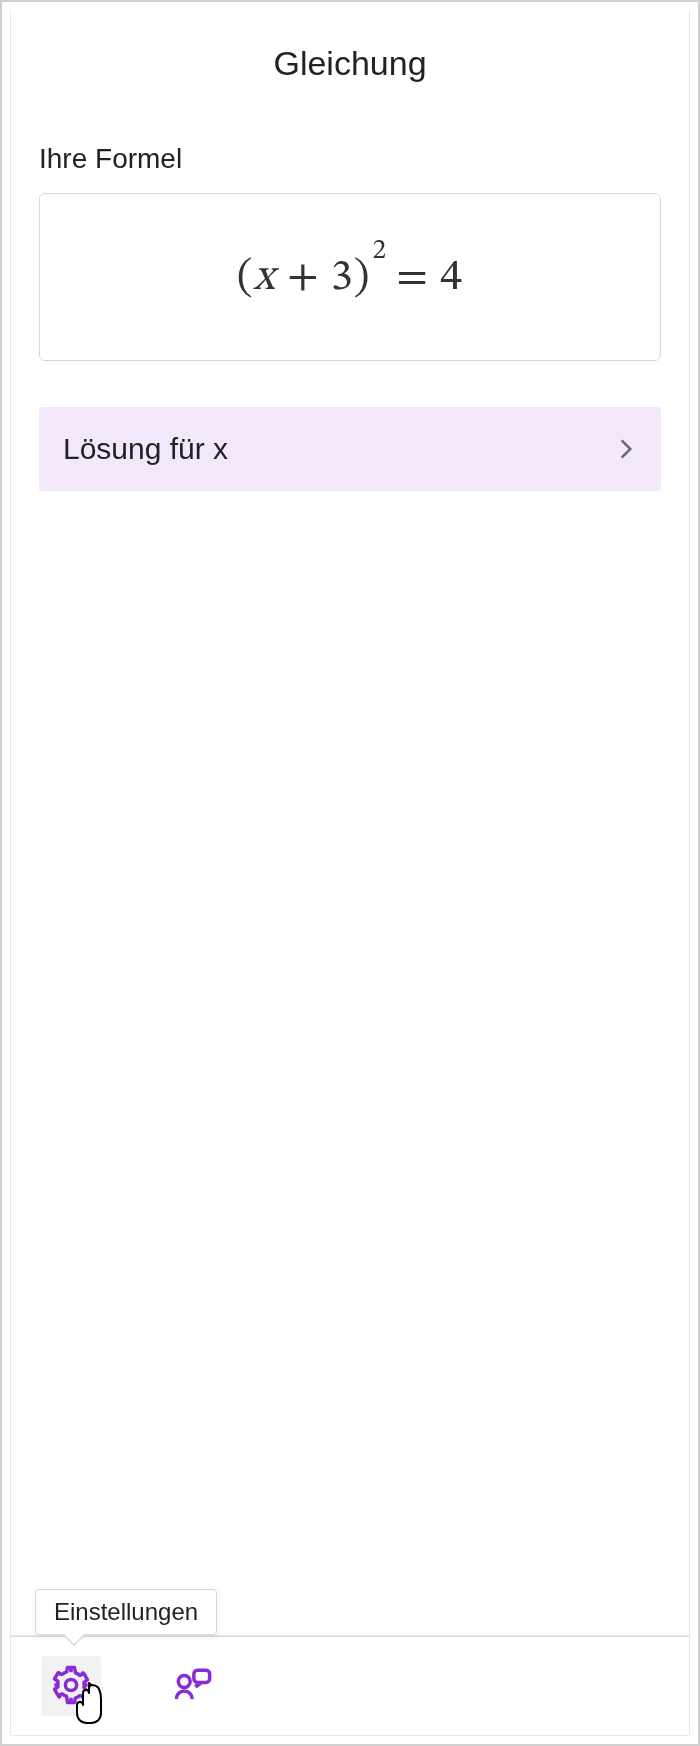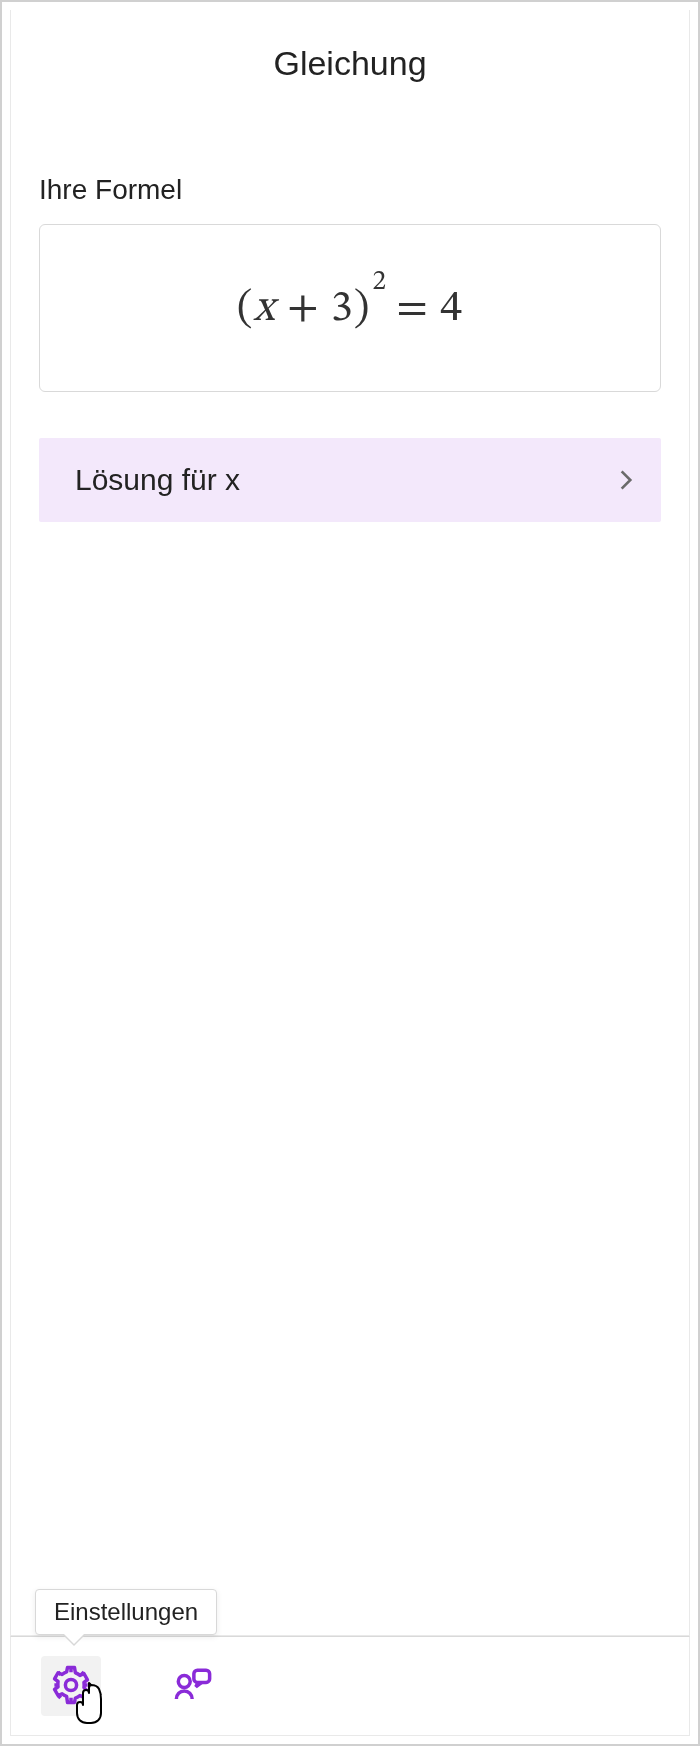--- a/index.html
+++ b/index.html
@@ -26,40 +26,39 @@
     font-size: 34px;
     font-weight: 400;
     color: #222;
     margin-top: 6px;
     margin-bottom: 60px;
   }
   .section-label {
     font-size: 28px;
     color: #222;
     margin-bottom: 18px;
-    margin-top: 31px;
   }
   .formula-box {
     border: 1px solid #d9d9d9;
     border-radius: 6px;
     height: 168px;
     display: flex; align-items: center; justify-content: center;
     margin-bottom: 46px;
     font-family: "Cambria Math", "STIX Two Math", "Latin Modern Math", Georgia, serif;
     font-size: 44px;
     color: #333;
   }
   .formula-box .expr { font-style: italic; letter-spacing: 1px; white-space: nowrap; }
   .formula-box .expr sup { font-size: 0.62em; font-style: normal; position: relative; top: -0.55em; left: 2px; }
   .formula-box .upright { font-style: normal; }
   .action-row {
     background: #f3e8fb;
     height: 84px;
     display: flex; align-items: center; justify-content: space-between;
-    padding: 0 22px 0 36px;
+    padding: 0 22px 0 24px;
     border-radius: 2px;
     cursor: pointer;
   }
   .action-row span.label {
     font-size: 30px; color: #222;
   }
   .chev { width: 26px; height: 26px; }
   .chev svg { width: 100%; height: 100%; stroke: #6a6a6a; stroke-width: 2.4; fill: none; }
   
   .bottombar {

